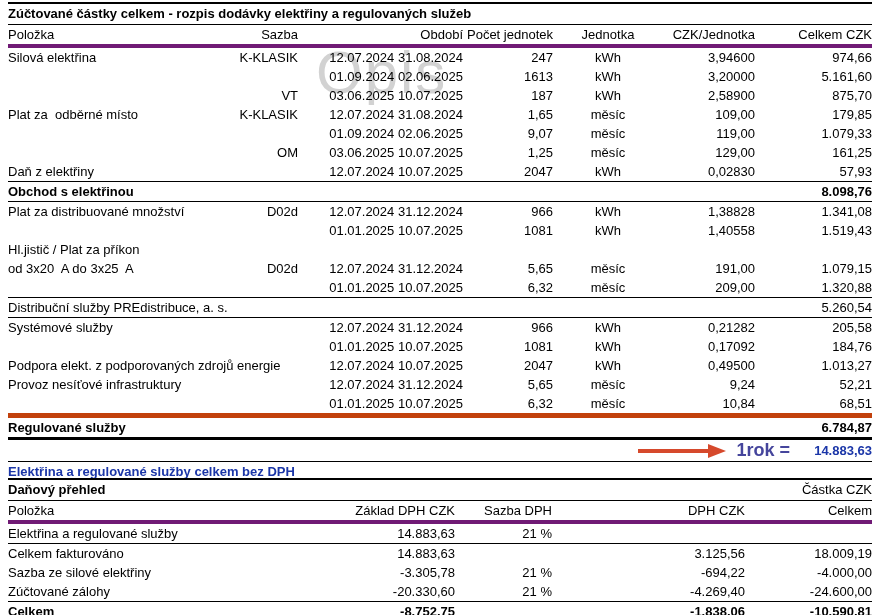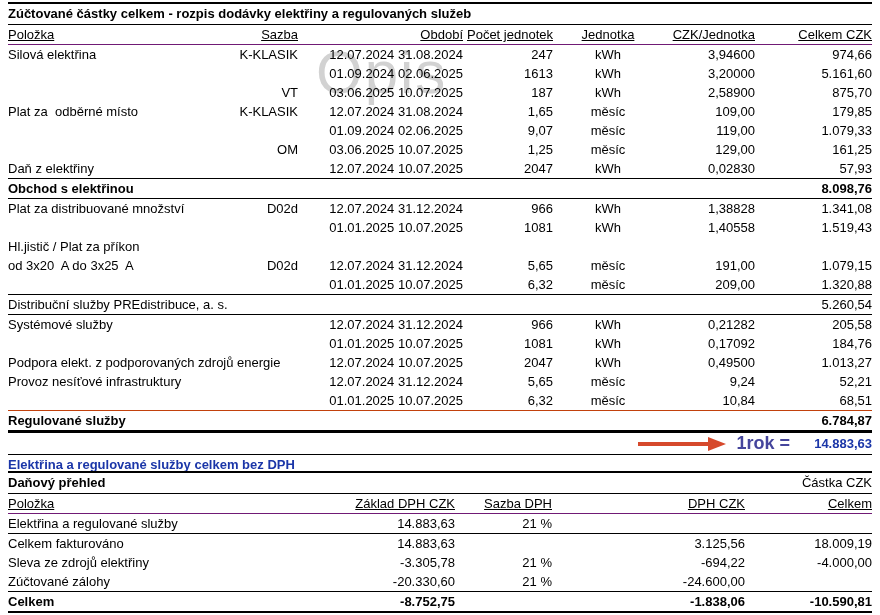--- a/index.html
+++ b/index.html
@@ -24,28 +24,28 @@
   .t1row{
     display:grid;
     grid-template-columns:222px 68px 165px 90px 110px 92px 1fr;
     height:19px;line-height:19px;align-items:center;
   }
   .t2row{
     display:grid;
     grid-template-columns:200px 247px 97px 193px 1fr;
     height:19px;line-height:19px;align-items:center;
   }
-  .row.header{border-bottom:1px solid #701a75;text-decoration:underline;}
+  .row.header{border-bottom:4px solid #701a75;}
   .c{overflow:visible;}
   .c0{text-align:left;white-space:pre;}
   .t1row .c1,.t1row .c2,.t1row .c3,.t1row .c5,.t1row .c6{text-align:right;white-space:pre;}
   .t1row .c4{text-align:center;}
   .t2row .c1,.t2row .c2,.t2row .c3,.t2row .c4{text-align:right;white-space:pre;}
   .row.section{border-top:1px solid #000;border-bottom:1px solid #000;}
-  .row.rule-above{border-top:1px solid #c2410c;}
+  .row.rule-above{border-top:5px solid #c2410c;}
   .row.rule-below{border-bottom:1px solid #000;}
   .row.thick-bottom{border-bottom:2px solid #000;}
   
   .total-row{
     display:flex;align-items:center;
     border-top:3px solid #000;border-bottom:1px solid #000;
     height:21px;
   }
   .total-label{flex:1;font-weight:bold;color:var(--blue,#1b36a8);margin-top:42px;}
   .arrow-icon{flex:0 0 auto;margin-right:10px;display:block;}
@@ -298,30 +298,31 @@
           <span class="c c4"></span>
         </div>
         <div class="row t2row">
           <span class="c c0">Celkem fakturováno</span>
           <span class="c c1">14.883,63</span>
           <span class="c c2"></span>
           <span class="c c3">3.125,56</span>
           <span class="c c4">18.009,19</span>
         </div>
         <div class="row t2row">
-          <span class="c c0">Sleva ze zdrojů elektřiny</span>
+          <span class="c c0">Sazba ze silové elektřiny</span>
           <span class="c c1">-3.305,78</span>
           <span class="c c2">21 %</span>
           <span class="c c3">-694,22</span>
           <span class="c c4">-4.000,00</span>
         </div>
         <div class="row t2row rule-below">
           <span class="c c0">Zúčtované zálohy</span>
           <span class="c c1">-20.330,60</span>
           <span class="c c2">21 %</span>
+          <span class="c c3">-4.269,40</span>
           <span class="c c4">-24.600,00</span>
         </div>
         <div class="row t2row bold thick-bottom">
           <span class="c c0">Celkem</span>
           <span class="c c1">-8.752,75</span>
           <span class="c c2"></span>
           <span class="c c3">-1.838,06</span>
           <span class="c c4">-10.590,81</span>
         </div>
       </div>

